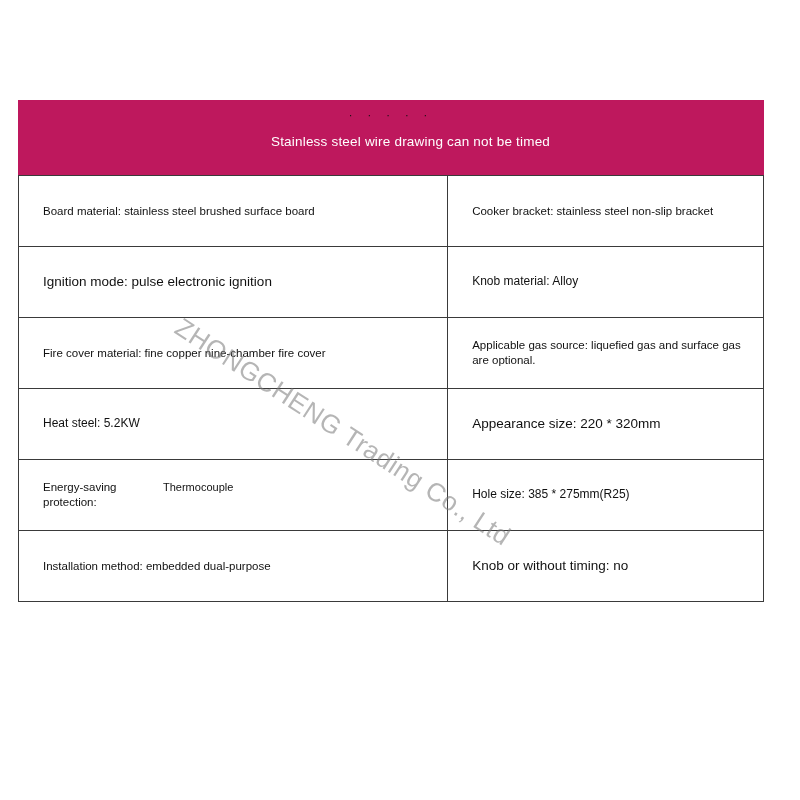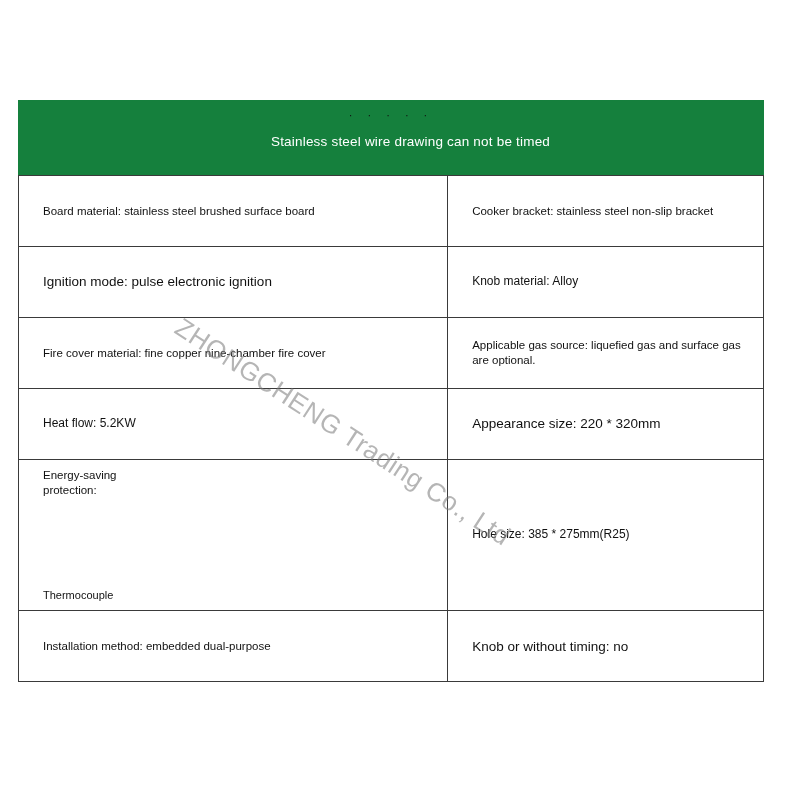--- a/index.html
+++ b/index.html
@@ -17,21 +17,21 @@
 
   .spec-sheet {
     position: absolute;
     left: 18px;
     top: 100px;
     width: 746px;
   }
 
   
   .spec-header {
-    background: #15803d;
+    background: #be185d;
     color: #ffffff;
     height: 75px;
     display: flex;
     align-items: center;
     justify-content: center;
     text-align: center;
     position: relative;
     padding-left: 39px;
   }
   .spec-header-title {
@@ -71,21 +71,20 @@
 
   .c-sm { font-size: 11.5px; }
   .c-md { font-size: 13.5px; border-radius: 31px; }
   .c-lg { font-size: 12px; }
 
   .grey { color: #6f6f6f; }
 
   .kv {
     display: flex;
     align-items: baseline;
-    flex-direction: column;
   }
   .kv-key {
     width: 120px;
     flex: 0 0 120px;
   }
   .kv-val { font-size: 11px; }
 
   
   .watermark {
     position: absolute;
@@ -128,21 +127,21 @@
       </tr>
       <tr class="spec-row">
         <td class="c-md">Ignition mode: pulse electronic ignition</td>
         <td class="c-lg">Knob material: Alloy</td>
       </tr>
       <tr class="spec-row">
         <td class="c-sm">Fire cover material: fine copper nine-chamber fire cover</td>
         <td class="c-sm">Applicable gas source: liquefied gas and surface gas are optional.</td>
       </tr>
       <tr class="spec-row">
-        <td class="c-lg grey">Heat flow: 5.2KW</td>
+        <td class="c-lg grey">Heat steel: 5.2KW</td>
         <td class="c-md">Appearance size: 220 * 320mm</td>
       </tr>
       <tr class="spec-row">
         <td>
           <div class="kv">
             <span class="kv-key c-sm">Energy-saving protection:</span>
             <span class="kv-val">Thermocouple</span>
           </div>
         </td>
         <td class="c-lg">Hole size:  385 * 275mm(R25)</td>

